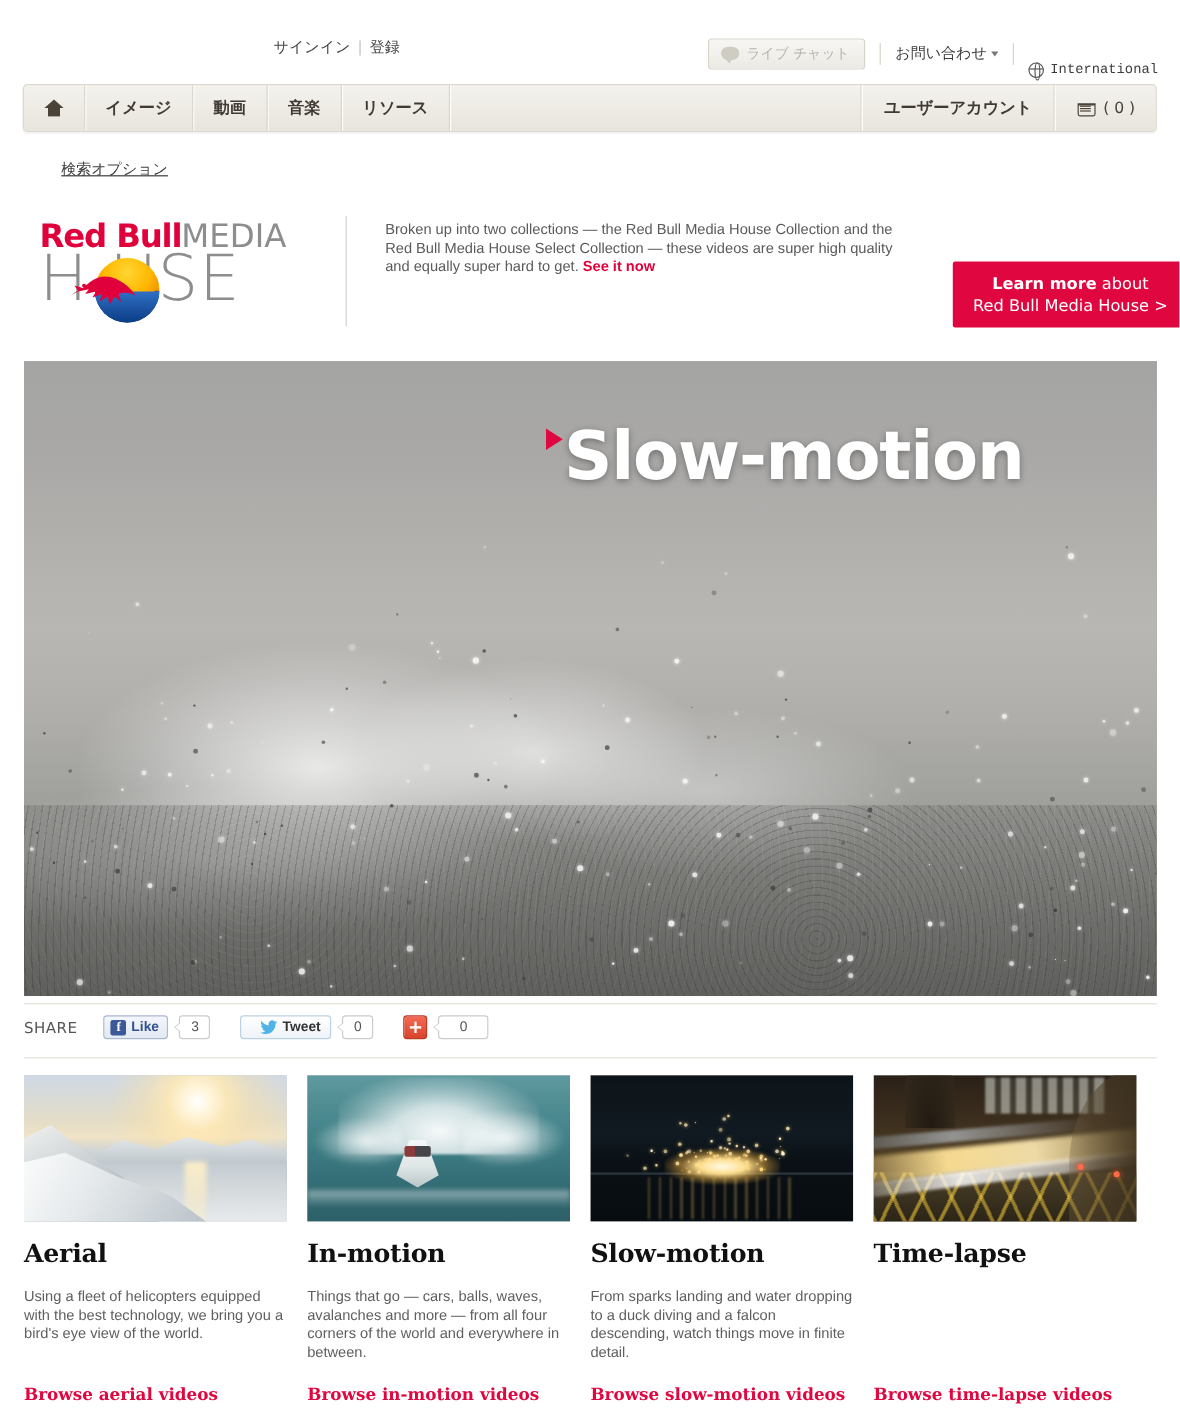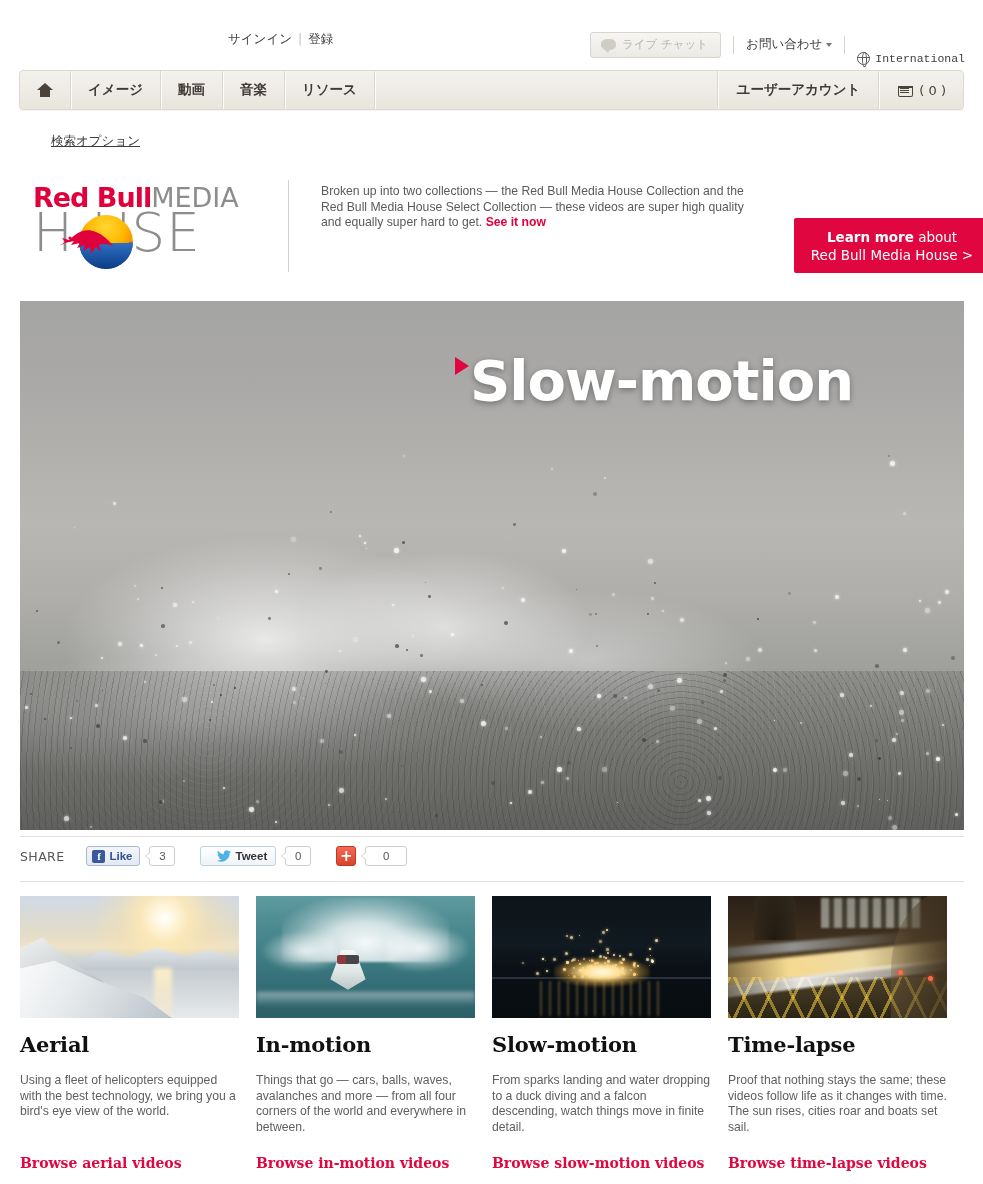--- a/index.html
+++ b/index.html
@@ -937,18 +937,17 @@
           <div class="road"></div>
           <div class="trail3"></div>
             <div class="trail1"></div>
             <div class="trail2"></div>
           <div class="arch"></div>
           <div class="lamp" style="right:44px;top:74px"></div>
           <div class="lamp" style="right:14px;top:80px"></div>
         </div>
       </div>
       <div class="card-title">Time-lapse</div>
-      <div class="card-desc">Proof that nothing stays the same; these videos follow life as it changes with time. The sun rises, cities roar and boats set sail.</div>
       <a class="card-link" href="#">Browse time-lapse videos</a>
     </div>
 
   </div>
 </div>
 
 </body></html>

